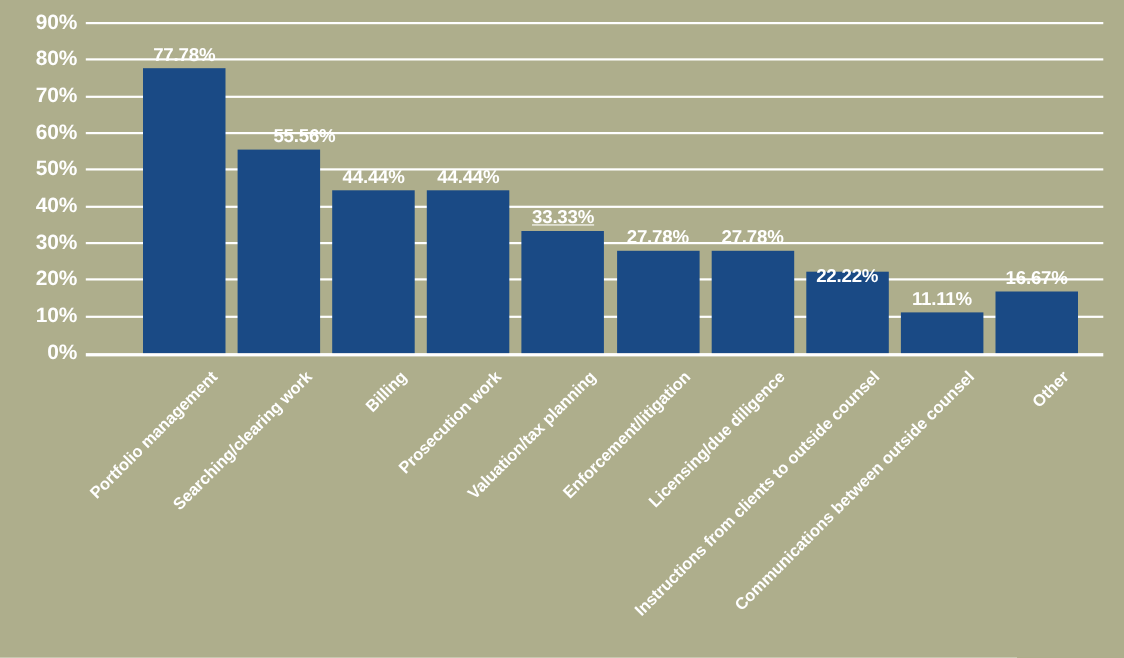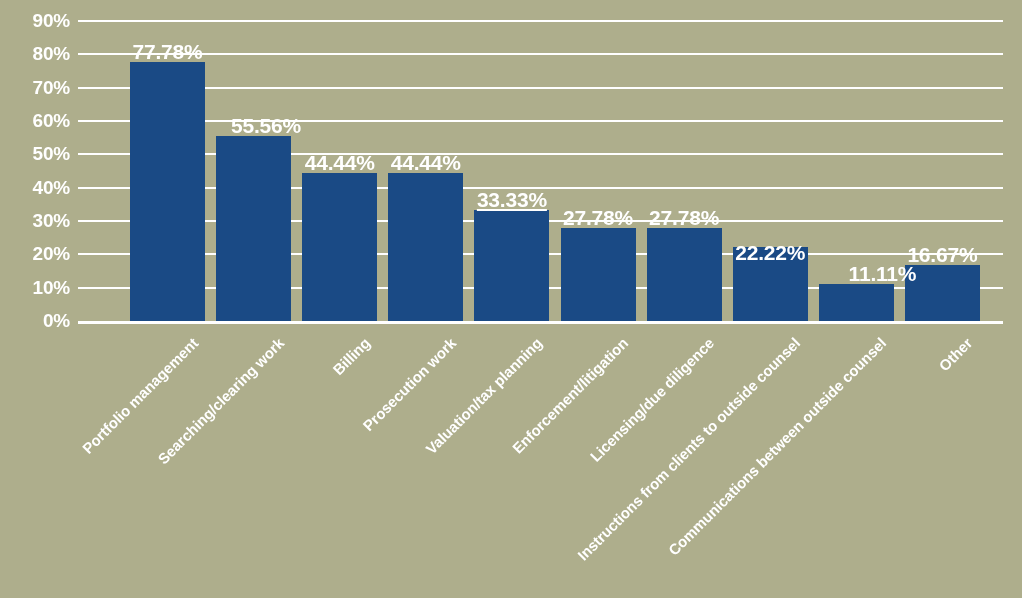--- a/index.html
+++ b/index.html
@@ -62,21 +62,21 @@
     position: absolute;
     width: 75px;
     background: #1a4a85;
   }
 
   .bar-value {
     position: absolute;
     width: 120px;
     text-align: center;
     color: #ffffff;
-    font-size: 21px;
+    font-size: 17px;
     font-weight: bold;
     line-height: 1;
     letter-spacing: -0.2px;
     white-space: nowrap;
   }
 
   .cat-label {
     position: absolute;
     color: #ffffff;
     font-size: 15px;
@@ -125,28 +125,28 @@
         <div class="bar" style="left: 388.3px; top: 172.867px; height: 148.133px;"></div>
         <div class="bar" style="left: 474.4px; top: 209.9px; height: 111.1px;"></div>
         <div class="bar" style="left: 560.5px; top: 228.4px; height: 92.6px;"></div>
         <div class="bar" style="left: 646.6px; top: 228.4px; height: 92.6px;"></div>
         <div class="bar" style="left: 732.7px; top: 246.933px; height: 74.0667px;"></div>
         <div class="bar" style="left: 818.8px; top: 283.967px; height: 37.0333px;"></div>
         <div class="bar" style="left: 904.9px; top: 265.433px; height: 55.5667px;"></div>
       </div>
     <div id="bar-values">
         <div class="bar-value" style="left: 107.5px; top: 40.7333px;">77.78%</div>
-        <div class="bar-value" style="left: 206px; top: 114.8px;">55.56%</div>
+        <div class="bar-value" style="left: 185px; top: 114.8px; text-align: right;">55.56%</div>
         <div class="bar-value" style="left: 279.7px; top: 151.867px;">44.44%</div>
         <div class="bar-value" style="left: 365.8px; top: 151.867px;">44.44%</div>
         <div class="bar-value" style="left: 451.9px; top: 188.9px; text-decoration: underline;">33.33%</div>
         <div class="bar-value" style="left: 538px; top: 207.4px;">27.78%</div>
         <div class="bar-value" style="left: 624.1px; top: 207.4px;">27.78%</div>
         <div class="bar-value" style="left: 710.2px; top: 242px;">22.22%</div>
-        <div class="bar-value" style="left: 796.3px; top: 262.967px; text-align: right;">11.11%</div>
+        <div class="bar-value" style="left: 796.3px; top: 262.967px;">11.11%</div>
         <div class="bar-value" style="left: 882.4px; top: 244.433px;">16.67%</div>
       </div>
     <div id="cat-labels">
         <div class="cat-label" style="left: -410.5px; width: 600px; top: 335px;">Portfolio management</div>
         <div class="cat-label" style="left: -324.4px; width: 600px; top: 335px;">Searching/clearing work</div>
         <div class="cat-label" style="left: -238.3px; width: 600px; top: 335px;">Billing</div>
         <div class="cat-label" style="left: -152.2px; width: 600px; top: 335px;">Prosecution work</div>
         <div class="cat-label" style="left: -66.1px; width: 600px; top: 335px;">Valuation/tax planning</div>
         <div class="cat-label" style="left: 20px; width: 600px; top: 335px;">Enforcement/litigation</div>
         <div class="cat-label" style="left: 106.1px; width: 600px; top: 335px;">Licensing/due diligence</div>

